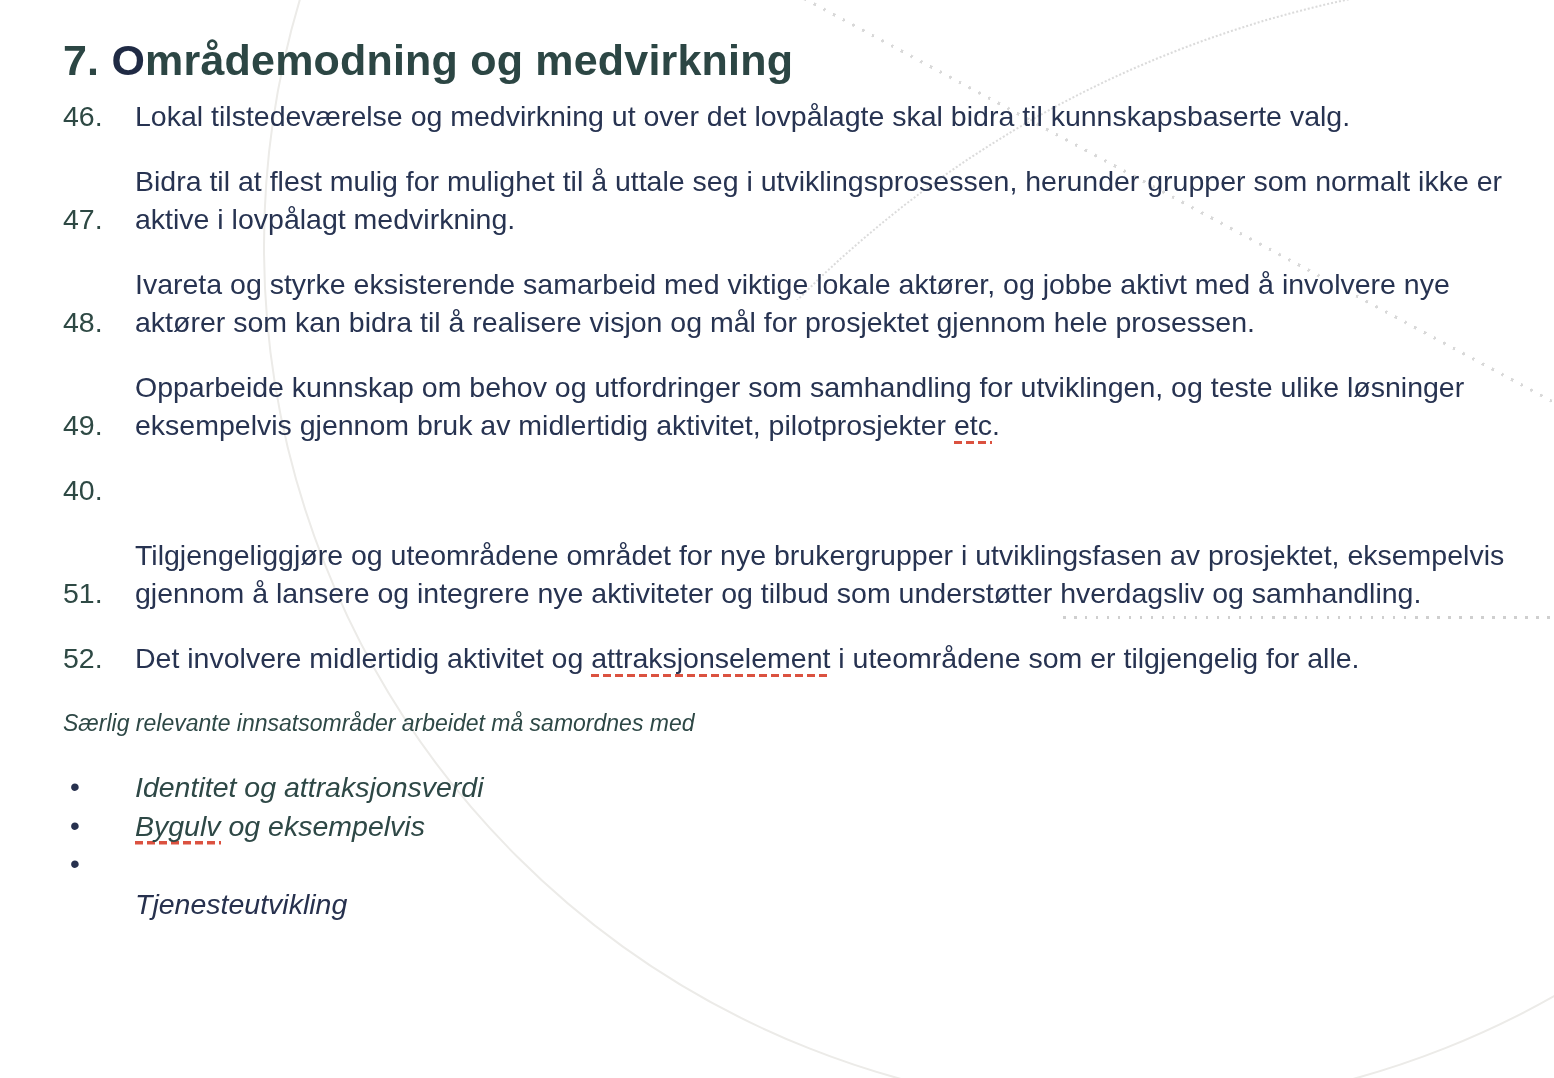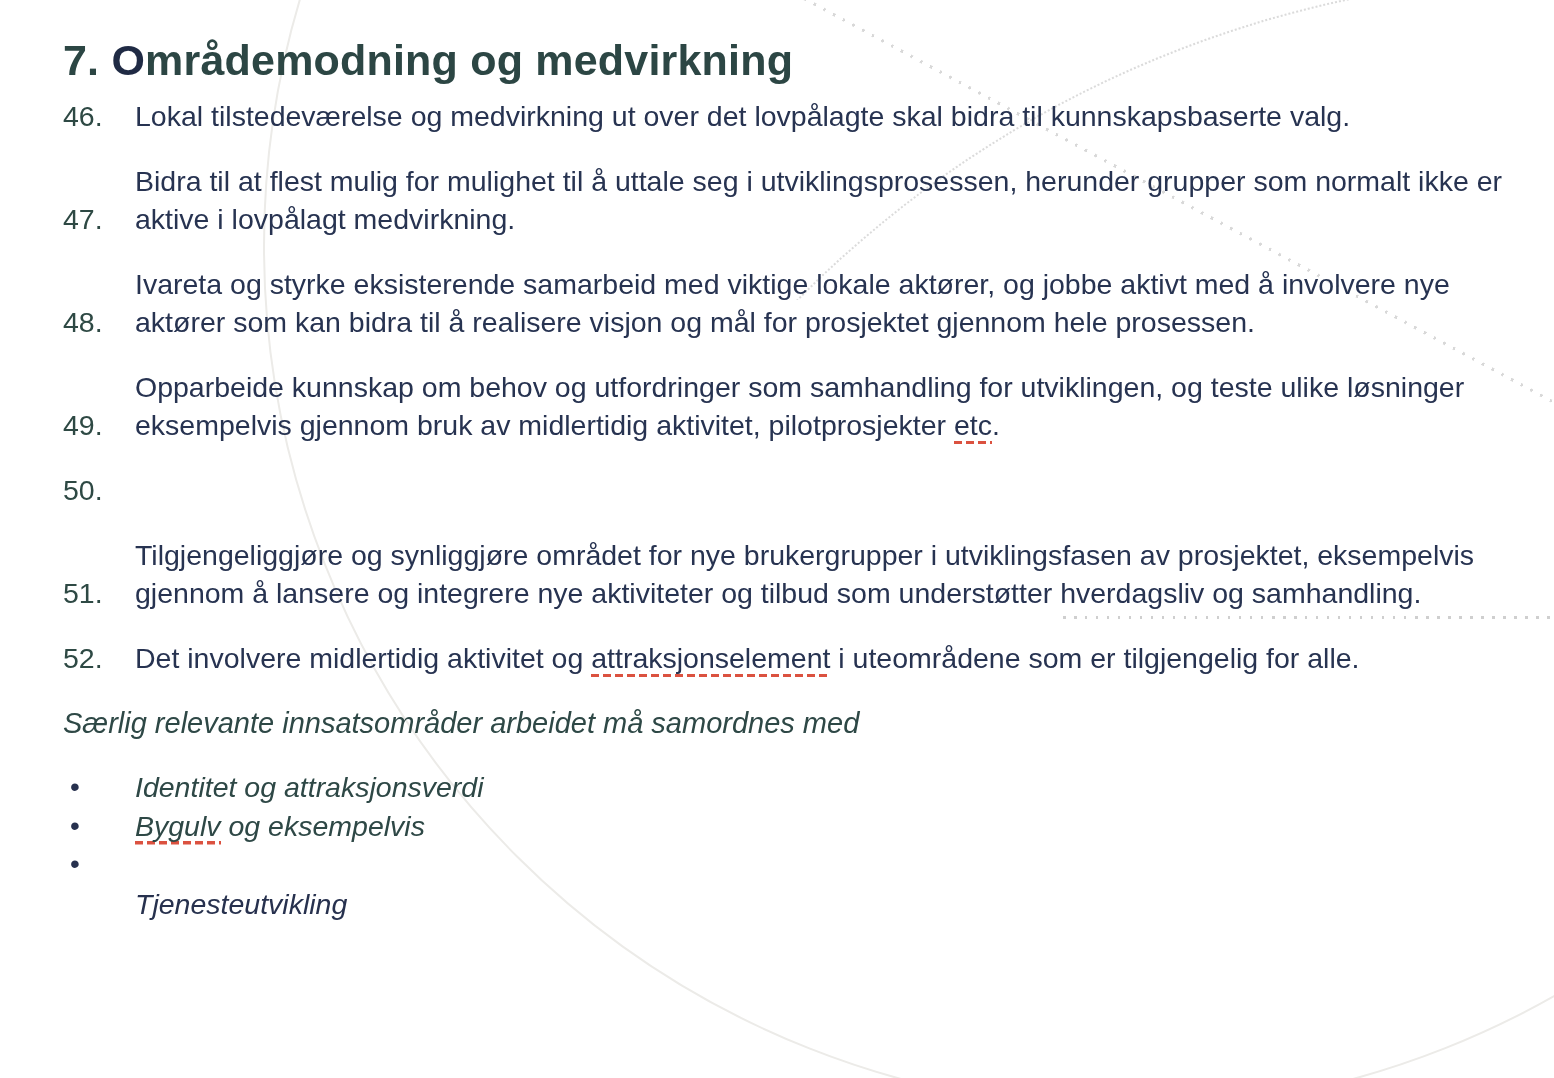--- a/index.html
+++ b/index.html
@@ -43,21 +43,21 @@
   ol.criteria li { display:flex; align-items:flex-end; margin:0 0 27px 0; }
   .num {
     flex:0 0 72px; font-size:28.5px; line-height:38px;
     color:var(--numteal,#2E4944);
   }
   .itext {
     flex:0 1 auto; max-width:1380px; font-size:28.5px; line-height:38px;
     color:var(--body,#273351);
   }
   .note {
-    margin:16px 0 8px 0; font-size:29px; line-height:38px; font-style:italic;
+    margin:16px 0 8px 0; font-size:23px; line-height:38px; font-style:italic;
     color:var(--note,#2E4846);
   }
   ul.focus { list-style:none; margin:26px 0 0 0; padding:0; }
   ul.focus li { display:flex; align-items:flex-start; line-height:38.5px; }
   .bullet {
     flex:0 0 65px; padding-left:7px; font-size:28px; line-height:38.5px;
     color:#27314E;
   }
   .ftext { font-size:28.5px; line-height:38.5px; font-style:italic;text-align:center; }
   .misspelled {
@@ -92,25 +92,25 @@
         </li>
         <li>
           <span class="num">48.</span>
           <span class="itext"><span>Ivareta og styrke eksisterende samarbeid med viktige lokale aktører, og jobbe aktivt med å involvere nye aktører som kan bidra til å realisere visjon og mål for prosjektet gjennom hele prosessen.</span></span>
         </li>
         <li>
           <span class="num">49.</span>
           <span class="itext"><span>Opparbeide kunnskap om behov og utfordringer som samhandling for utviklingen, og teste ulike løsninger eksempelvis gjennom bruk av midlertidig aktivitet, pilotprosjekter </span><span class="misspelled">etc</span><span>.</span></span>
         </li>
         <li>
-          <span class="num">50.</span>
+          <span class="num">40.</span>
         </li>
         <li>
           <span class="num">51.</span>
-          <span class="itext"><span>Tilgjengeliggjøre og synliggjøre området for nye brukergrupper i utviklingsfasen av prosjektet, eksempelvis gjennom å lansere og integrere nye aktiviteter og tilbud som understøtter hverdagsliv og samhandling.</span></span>
+          <span class="itext"><span>Tilgjengeliggjøre og uteområdene området for nye brukergrupper i utviklingsfasen av prosjektet, eksempelvis gjennom å lansere og integrere nye aktiviteter og tilbud som understøtter hverdagsliv og samhandling.</span></span>
         </li>
         <li>
           <span class="num">52.</span>
           <span class="itext"><span>Det involvere midlertidig aktivitet og </span><span class="misspelled">attraksjonselement</span><span> i uteområdene som er tilgjengelig for alle.</span></span>
         </li>
       </ol>
     <p class="note">Særlig relevante innsatsområder arbeidet må samordnes med</p>
     <ul class="focus" id="focus">
         <li>
           <span class="bullet">•</span>

